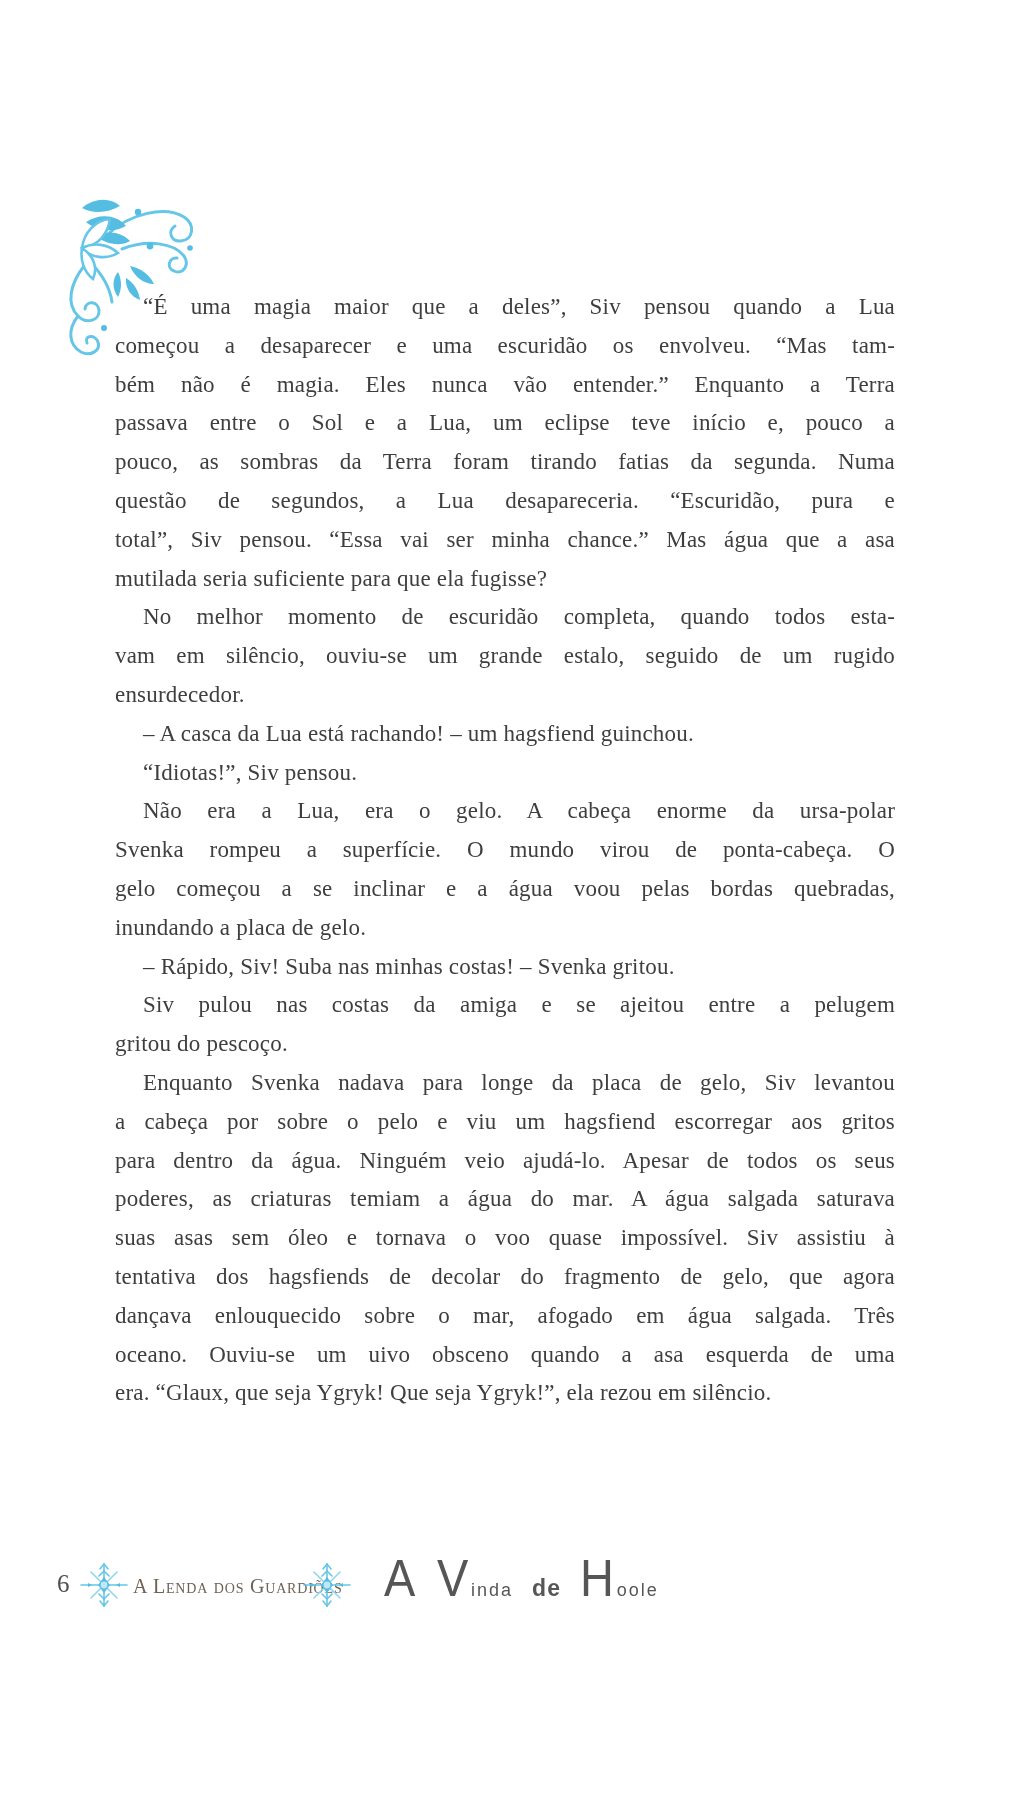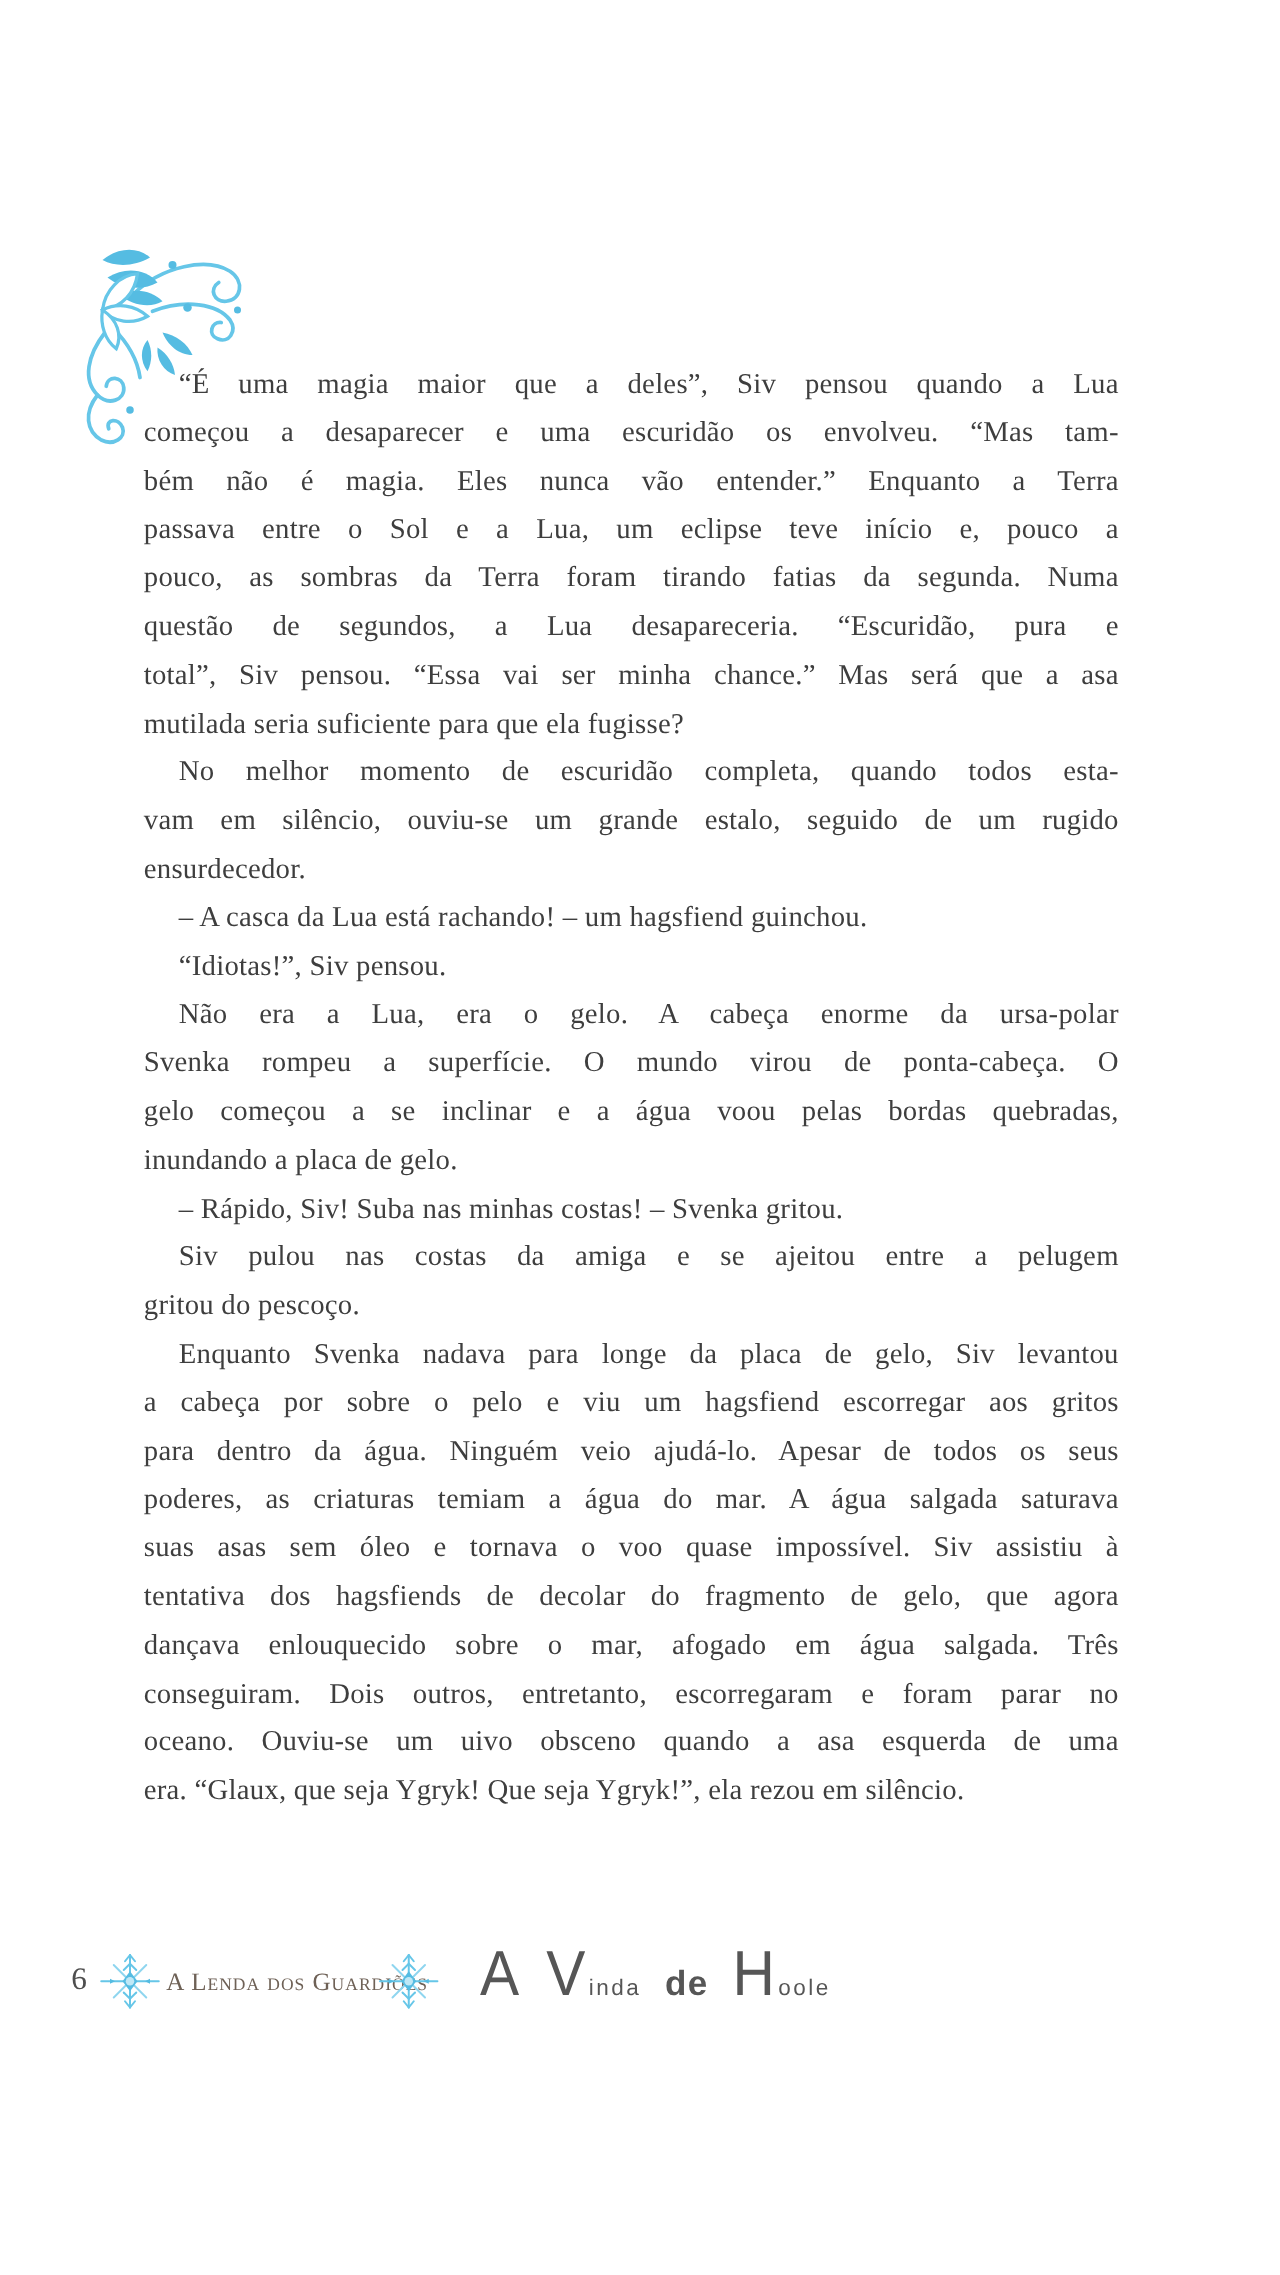--- a/index.html
+++ b/index.html
@@ -93,21 +93,21 @@
     vertical-align:baseline;
   }
   .trest{
     font-size:18px;
     font-weight:400;
     letter-spacing:2px;
     line-height:56px;
     vertical-align:baseline;
   }
   .tsmall{
-    font-size:28px;
+    font-size:23px;
     font-weight:700;
     letter-spacing:1px;
     line-height:56px;
     vertical-align:baseline;
   }
 </style>
 </head>
 <body>
 
 <div class="page">
@@ -139,42 +139,41 @@
     </g>
   </svg>
 
   <div class="text-block">
       <div class="line first">“É uma magia maior que a deles”, Siv pensou quando a Lua</div>
       <div class="line">começou a desaparecer e uma escuridão os envolveu. “Mas tam-</div>
       <div class="line">bém não é magia. Eles nunca vão entender.” Enquanto a Terra</div>
       <div class="line">passava entre o Sol e a Lua, um eclipse teve início e, pouco a</div>
       <div class="line">pouco, as sombras da Terra foram tirando fatias da segunda. Numa</div>
       <div class="line">questão de segundos, a Lua desapareceria. “Escuridão, pura e</div>
-      <div class="line">total”, Siv pensou. “Essa vai ser minha chance.” Mas será que a asa</div>
+      <div class="line">total”, Siv pensou. “Essa vai ser minha chance.” Mas água que a asa</div>
       <div class="line last">mutilada seria suficiente para que ela fugisse?</div>
       <div class="line first">No melhor momento de escuridão completa, quando todos esta-</div>
       <div class="line">vam em silêncio, ouviu-se um grande estalo, seguido de um rugido</div>
       <div class="line last">ensurdecedor.</div>
       <div class="line first last">– A casca da Lua está rachando! – um hagsfiend guinchou.</div>
       <div class="line first last">“Idiotas!”, Siv pensou.</div>
       <div class="line first">Não era a Lua, era o gelo. A cabeça enorme da ursa-polar</div>
       <div class="line">Svenka rompeu a superfície. O mundo virou de ponta-cabeça. O</div>
       <div class="line">gelo começou a se inclinar e a água voou pelas bordas quebradas,</div>
       <div class="line last">inundando a placa de gelo.</div>
       <div class="line first last">– Rápido, Siv! Suba nas minhas costas! – Svenka gritou.</div>
       <div class="line first">Siv pulou nas costas da amiga e se ajeitou entre a pelugem</div>
       <div class="line last">gritou do pescoço.</div>
       <div class="line first">Enquanto Svenka nadava para longe da placa de gelo, Siv levantou</div>
       <div class="line">a cabeça por sobre o pelo e viu um hagsfiend escorregar aos gritos</div>
       <div class="line">para dentro da água. Ninguém veio ajudá-lo. Apesar de todos os seus</div>
       <div class="line">poderes, as criaturas temiam a água do mar. A água salgada saturava</div>
       <div class="line">suas asas sem óleo e tornava o voo quase impossível. Siv assistiu à</div>
       <div class="line">tentativa dos hagsfiends de decolar do fragmento de gelo, que agora</div>
       <div class="line">dançava enlouquecido sobre o mar, afogado em água salgada. Três</div>
-      <div class="line">conseguiram. Dois outros, entretanto, escorregaram e foram parar no</div>
       <div class="line">oceano. Ouviu-se um uivo obsceno quando a asa esquerda de uma</div>
       <div class="line last">era. “Glaux, que seja Ygryk! Que seja Ygryk!”, ela rezou em silêncio.</div>
     </div>
 
   <div class="footer">
 
     <span class="page-number">6</span>
 
     <svg class="flake f1" viewBox="0 0 48 48" xmlns="http://www.w3.org/2000/svg">
       <g stroke="#66c6e8" stroke-width="1.6" fill="none" stroke-linecap="round">

